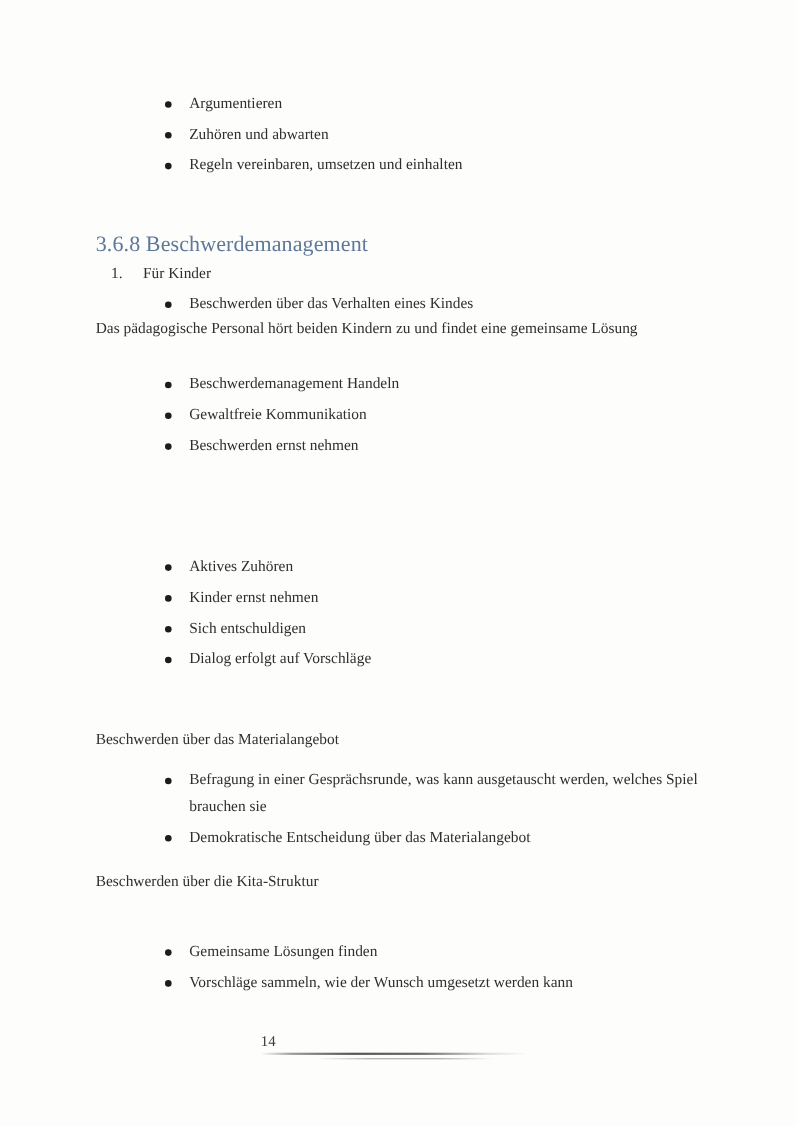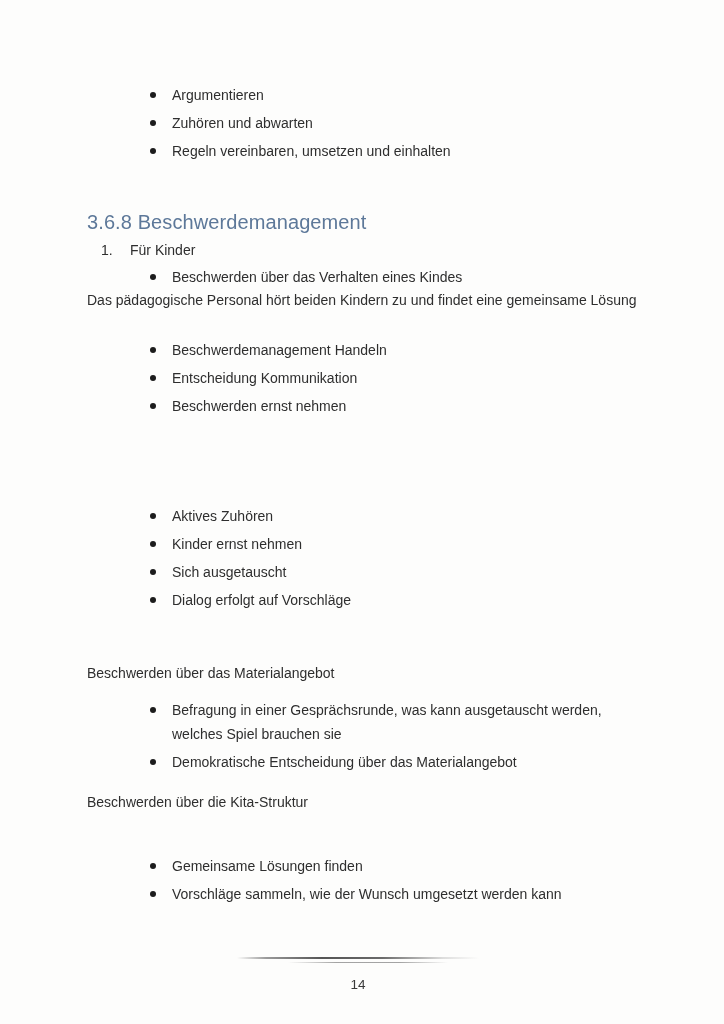--- a/index.html
+++ b/index.html
@@ -6,21 +6,21 @@
     margin: 0;
     padding: 0;
     background: #ffffff;
   }
   .page {
     position: relative;
     width: 724px;
     height: 1024px;
     margin: 0 auto;
     background: var(--page_bg, #fdfdfc);
-    font-family: Liberation Sans, sans-serif;
+    font-family: Liberation Serif, serif;
     font-size: 14px;
     line-height: 24px;
     color: var(--body_text, #2e2e2e);
     overflow: hidden;
   }
   .abs { position: absolute; left: 87px; }
 
   
   .bl { width: 553px; }
   .bi { position: relative; padding-left: 85px; margin-bottom: 4px; }
@@ -73,23 +73,22 @@
     background: linear-gradient(to right,
       rgba(160,160,160,0) 0%,
       #8d8d8d 30%,
       #8d8d8d 70%,
       rgba(160,160,160,0) 100%);
     opacity: 0.8;
   }
   .page-number {
     position: absolute;
     left: 237px;
-    top: 973px;
+    top: 935px;
     width: 242px;
-    text-align: center;
     font-size: 13.5px;
     color: var(--footer_text, #3a3a3a);
   }
 </style>
 </head>
 <body>
 
 <div class="page">
 
   <div class="abs bl" style="top:83px">
@@ -123,40 +122,40 @@
 
   <p class="abs paragraph" style="top:288px">Das pädagogische Personal hört beiden Kindern zu und findet eine gemeinsame Lösung</p>
 
   <div class="abs bl" style="top:338px">
     <div class="bi">
       <span class="dot"></span>
       <span>Beschwerdemanagement Handeln</span>
     </div>
     <div class="bi">
       <span class="dot"></span>
-      <span>Entscheidung Kommunikation</span>
+      <span>Gewaltfreie Kommunikation</span>
     </div>
     <div class="bi">
       <span class="dot"></span>
       <span>Beschwerden ernst nehmen</span>
     </div>
   </div>
 
   <div class="abs bl" style="top:504px">
     <div class="bi">
       <span class="dot"></span>
       <span>Aktives Zuhören</span>
     </div>
     <div class="bi">
       <span class="dot"></span>
       <span>Kinder ernst nehmen</span>
     </div>
     <div class="bi">
       <span class="dot"></span>
-      <span>Sich ausgetauscht</span>
+      <span>Sich entschuldigen</span>
     </div>
     <div class="bi">
       <span class="dot"></span>
       <span>Dialog erfolgt auf Vorschläge</span>
     </div>
   </div>
 
   <p class="abs label" style="top:661px">Beschwerden über das Materialangebot</p>
   <div class="abs bl" style="top:698px">
     <div class="bi">

